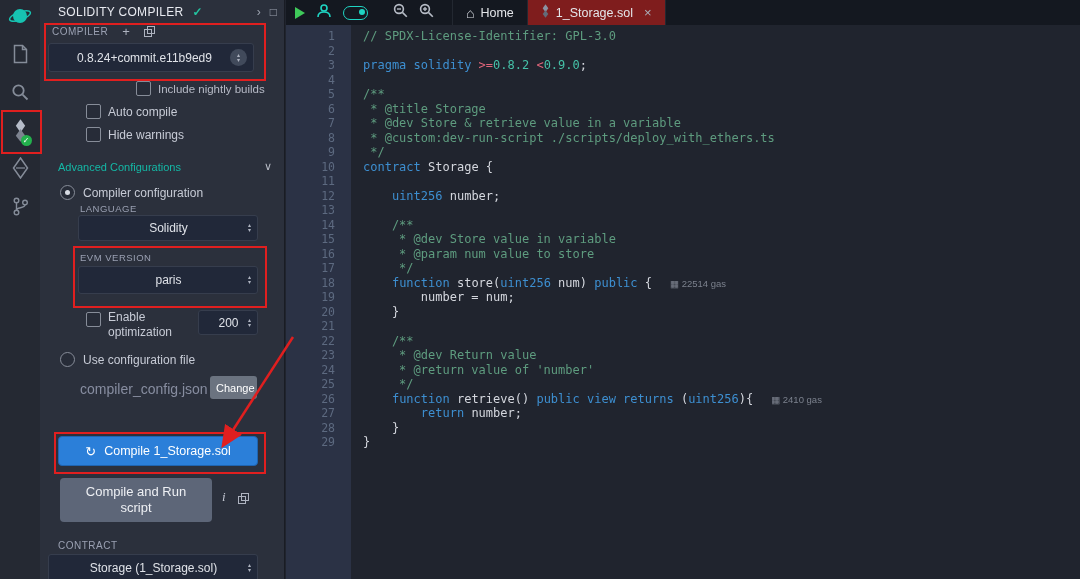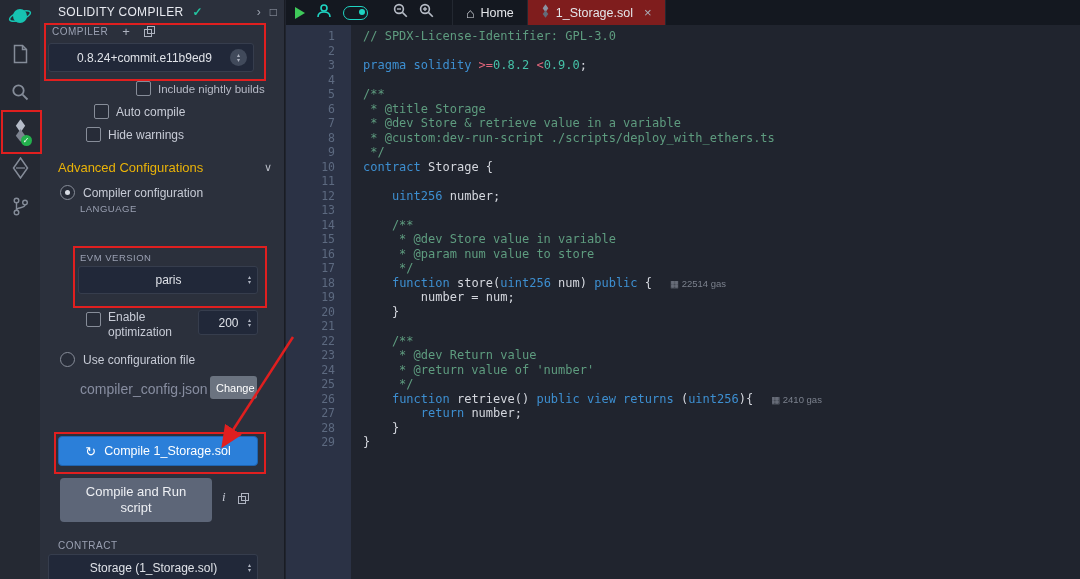--- a/index.html
+++ b/index.html
@@ -31,21 +31,21 @@
   .sel .v{flex:1;white-space:nowrap;overflow:hidden;text-align:center;}
   .stepper{display:flex;flex-direction:column;align-items:center;line-height:5px;font-size:6px;color:#aeb3c0;font-style:normal;}
   .circ{width:17px;height:17px;border-radius:50%;background:#414a5b;display:flex;align-items:center;justify-content:center;}
   .cb{width:13px;height:13px;border:1px solid #878d99;border-radius:2px;background:#272c38;flex:none;cursor:pointer;}
   .rd{width:13px;height:13px;border:1px solid #878d99;border-radius:50%;background:#272c38;flex:none;
       display:flex;align-items:center;justify-content:center;cursor:pointer;}
   .rd.sel-on::after{content:"";width:5px;height:5px;border-radius:50%;background:#d8dce4;}
   .row{display:flex;align-items:center;gap:7px;}
   .lbl-11{font-size:11.5px;color:#b6bac6;}
   .lbl-12{font-size:12px;color:#c7cbd6;}
-  .adv-t{font-size:13px;color:#eab308;}
+  .adv-t{font-size:11px;color:#14b8a6;}
   .chev{color:#b8bcc6;font-size:11px;}
   .plus-ic{color:#aeb3c0;font-size:13px;line-height:10px;margin-left:7px;cursor:pointer;}
   .icon-docs{position:relative;width:10px;height:11px;display:inline-block;color:#aeb3c0;margin-left:7px;cursor:pointer;}
   .icon-docs::before{content:"";position:absolute;left:0;top:3px;width:6px;height:6px;border:1px solid currentColor;}
   .icon-docs::after{content:"";position:absolute;left:3px;top:0;width:6px;height:6px;border:1px solid currentColor;}
   .btn-change{background:#6b7380;color:#fff;font-size:11px;border:none;border-radius:3px;
               width:47px;height:23px;cursor:pointer;font-family:inherit;}
   .btn-compile{background:#2b7fd9;border:1px solid #1f64b0;color:#fff;border-radius:4px;
                display:flex;align-items:center;justify-content:center;gap:8px;font-size:12.5px;cursor:pointer;}
   .btn-run{background:#5d6678;border:none;color:#eef0f4;border-radius:4px;font-size:13px;line-height:16px;
@@ -152,41 +152,48 @@
             <span>▾</span>
           </span>
       </span>
     </div>
 
     <div class="abs row" style="left:96px;top:81px;">
       <span class="cb"></span>
       <span class="lbl-11">Include nightly builds</span>
     </div>
 
-    <div class="abs row" style="left:54px;top:104px;">
+    <div class="abs row" style="left:46px;top:104px;">
       <span class="cb"></span>
       <span class="lbl-12">Auto compile</span>
     </div>
 
     <div class="abs row" style="left:46px;top:127px;">
       <span class="cb"></span>
       <span class="lbl-12">Hide warnings</span>
     </div>
 
     <div class="abs row" style="left:18px;top:160px;width:214px;justify-content:space-between;">
       <span class="adv-t">Advanced Configurations</span>
       <span class="chev">∨</span>
     </div>
 
     <div class="abs row" style="left:20px;top:185px;gap:8px;">
       <span class="rd sel-on"></span>
       <span class="lbl-12">Compiler configuration</span>
     </div>
 
     <div class="abs sec-label" style="left:40px;top:203px;font-size:9.5px;">LANGUAGE</div>
+    <div class="abs sel" style="left:38px;top:215px;width:180px;height:26px;">
+      <span class="v">Solidity</span>
+      <span class="stepper">
+          <span>▴</span>
+          <span>▾</span>
+        </span>
+    </div>
 
     <div class="abs sec-label" style="left:40px;top:252px;font-size:9.5px;">EVM VERSION</div>
     <div class="abs sel" style="left:38px;top:266px;width:180px;height:28px;">
       <span class="v">paris</span>
       <span class="stepper">
           <span>▴</span>
           <span>▾</span>
         </span>
     </div>
 

